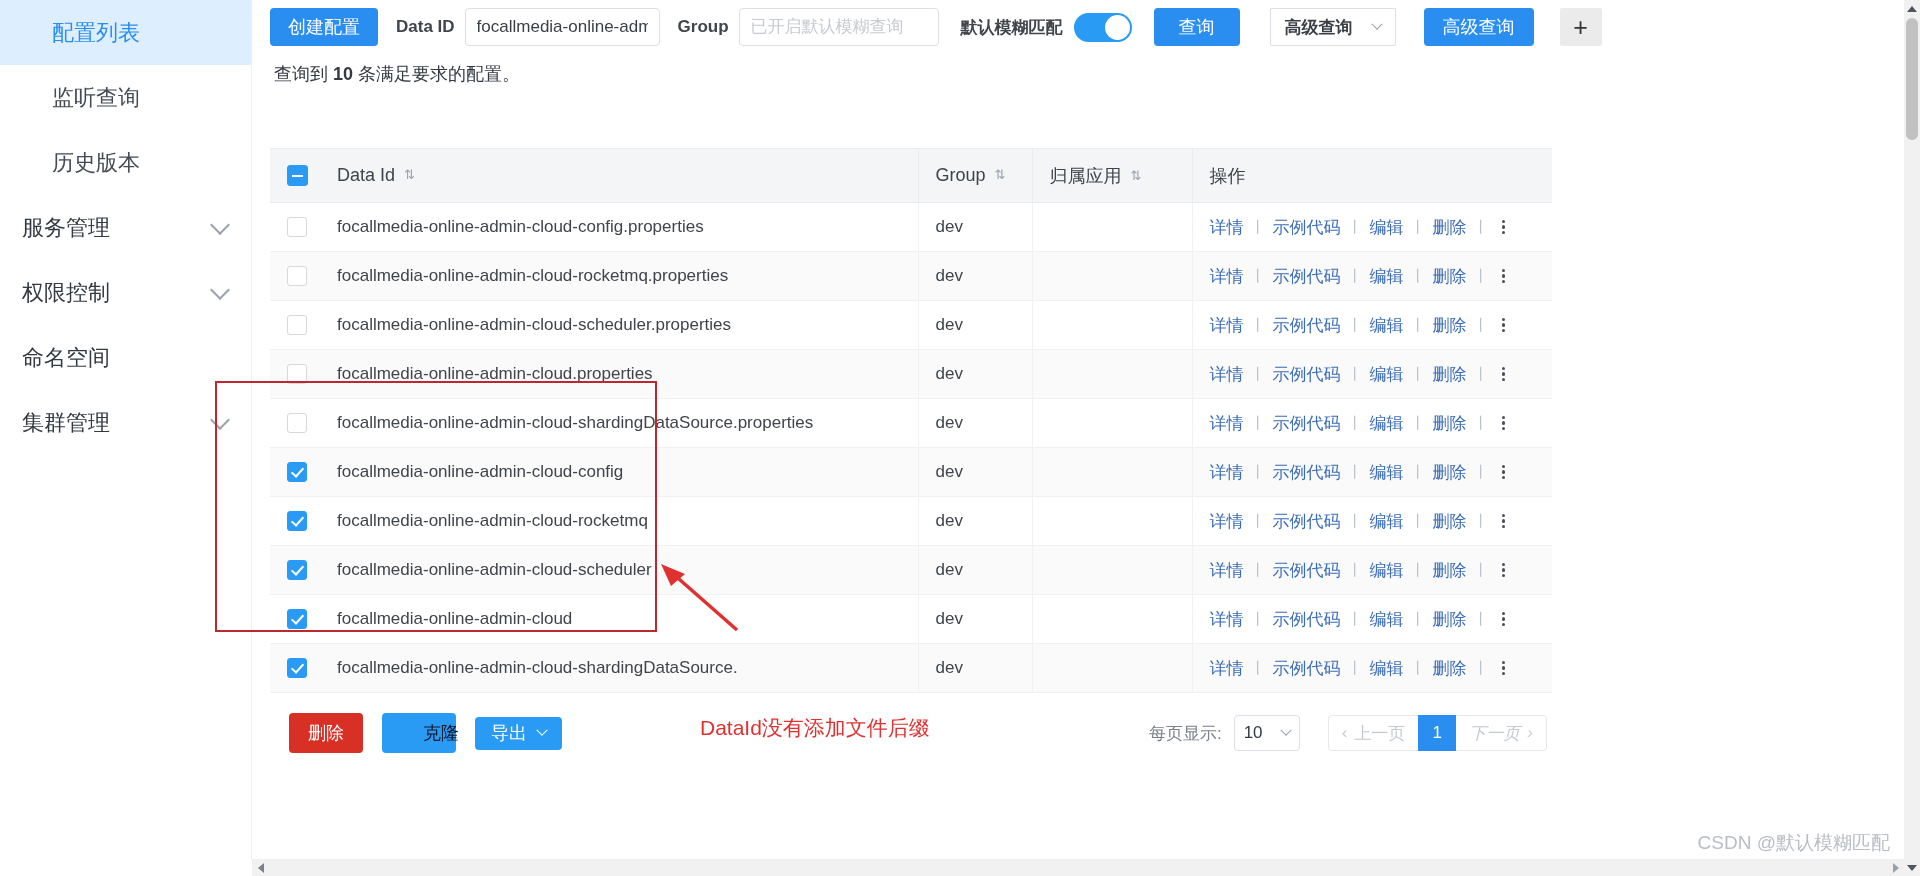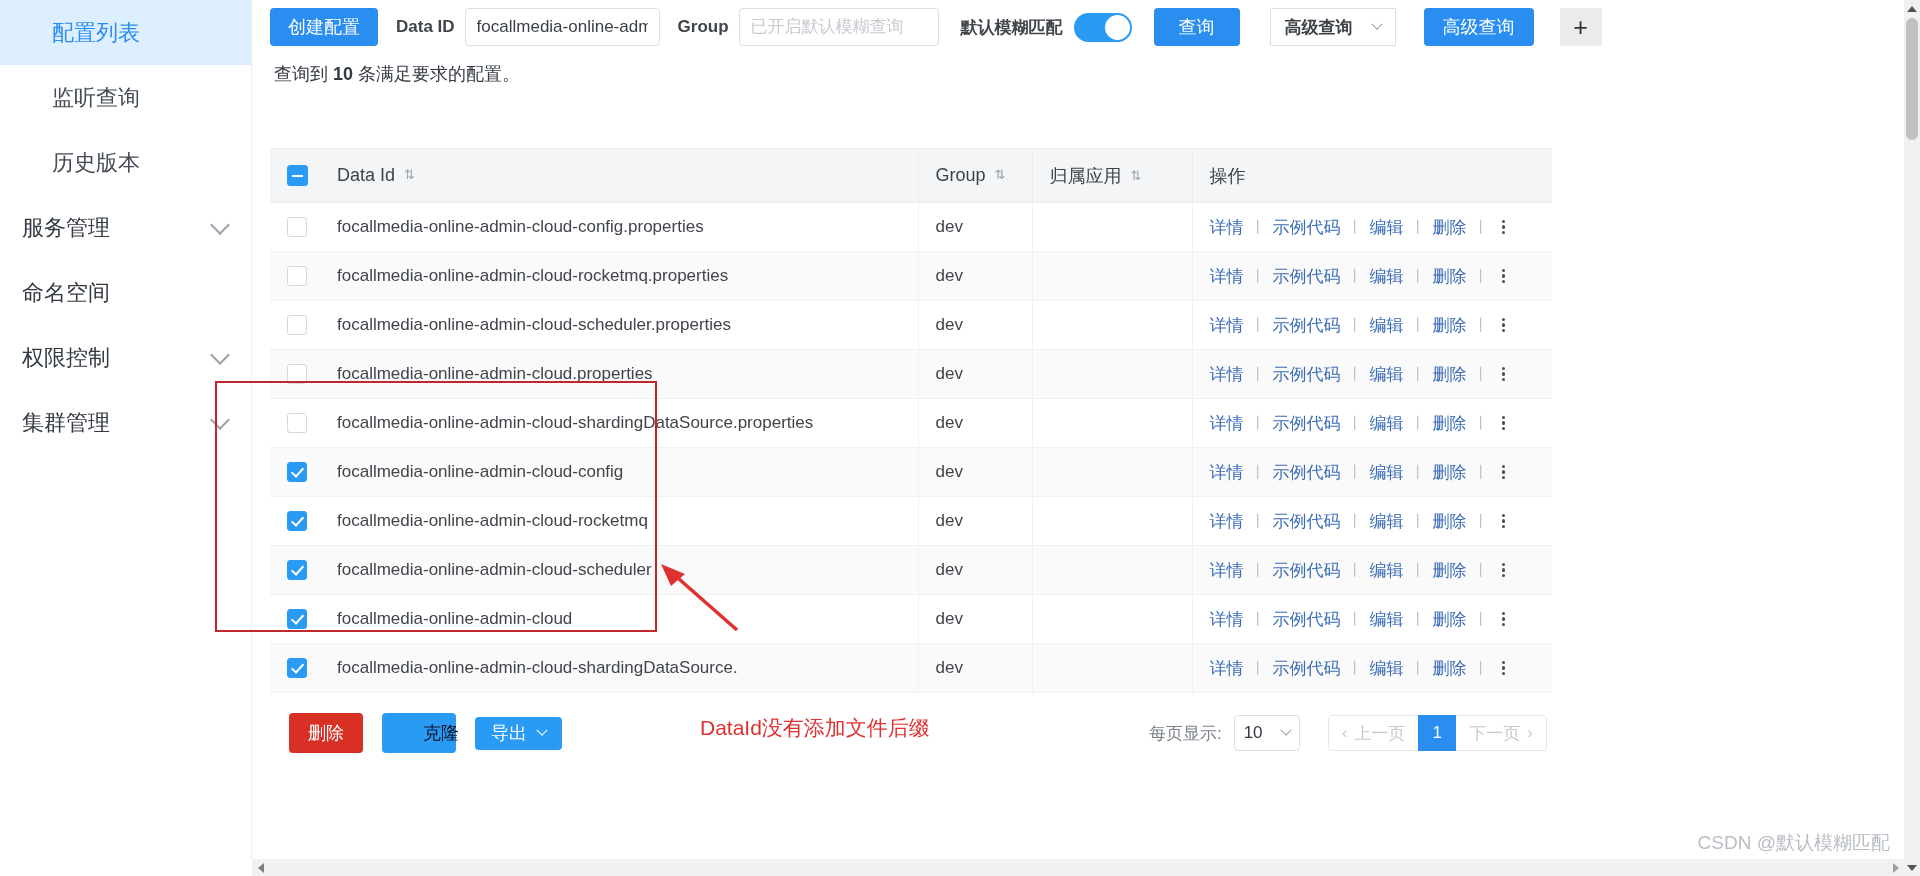--- a/index.html
+++ b/index.html
@@ -391,21 +391,21 @@
     border: 1px solid #e6e8eb;
     background: #fff;
     color: #c5cad0;
     font-size: 17px;
     display: flex; align-items: center; justify-content: center;
     gap: 7px;
     padding: 0 13px;
     cursor: pointer;
   }
   .pg-btn.prev { border-radius: 4px 0 0 4px; border-right: none; }
-  .pg-btn.next { border-radius: 0 4px 4px 0; border-left: none; }
+  .pg-btn.next { border-radius: 0 4px 4px 0; border-left: none; font-style: italic; }
   .pg-num {
     height: 36px;
     min-width: 38px;
     background: #2a8df0;
     color: #fff;
     font-size: 17px;
     display: flex; align-items: center; justify-content: center;
     border: 1px solid #2a8df0;
     cursor: pointer;
   }
@@ -509,25 +509,25 @@
     </div>
     <div class="side-item side-sub">
       <span>历史版本</span>
     </div>
 
     <div class="side-item side-top">
       <span class="lbl">服务管理</span>
       <span class="chev"></span>
     </div>
     <div class="side-item side-top">
-      <span class="lbl">命名空间</span>
-    </div>
-    <div class="side-item side-top">
       <span class="lbl">权限控制</span>
       <span class="chev"></span>
+    </div>
+    <div class="side-item side-top">
+      <span class="lbl">命名空间</span>
     </div>
     <div class="side-item side-top">
       <span class="lbl">集群管理</span>
       <span class="chev"></span>
     </div>
   </nav>
 
   <section class="main">
 
     <div class="toolbar">

